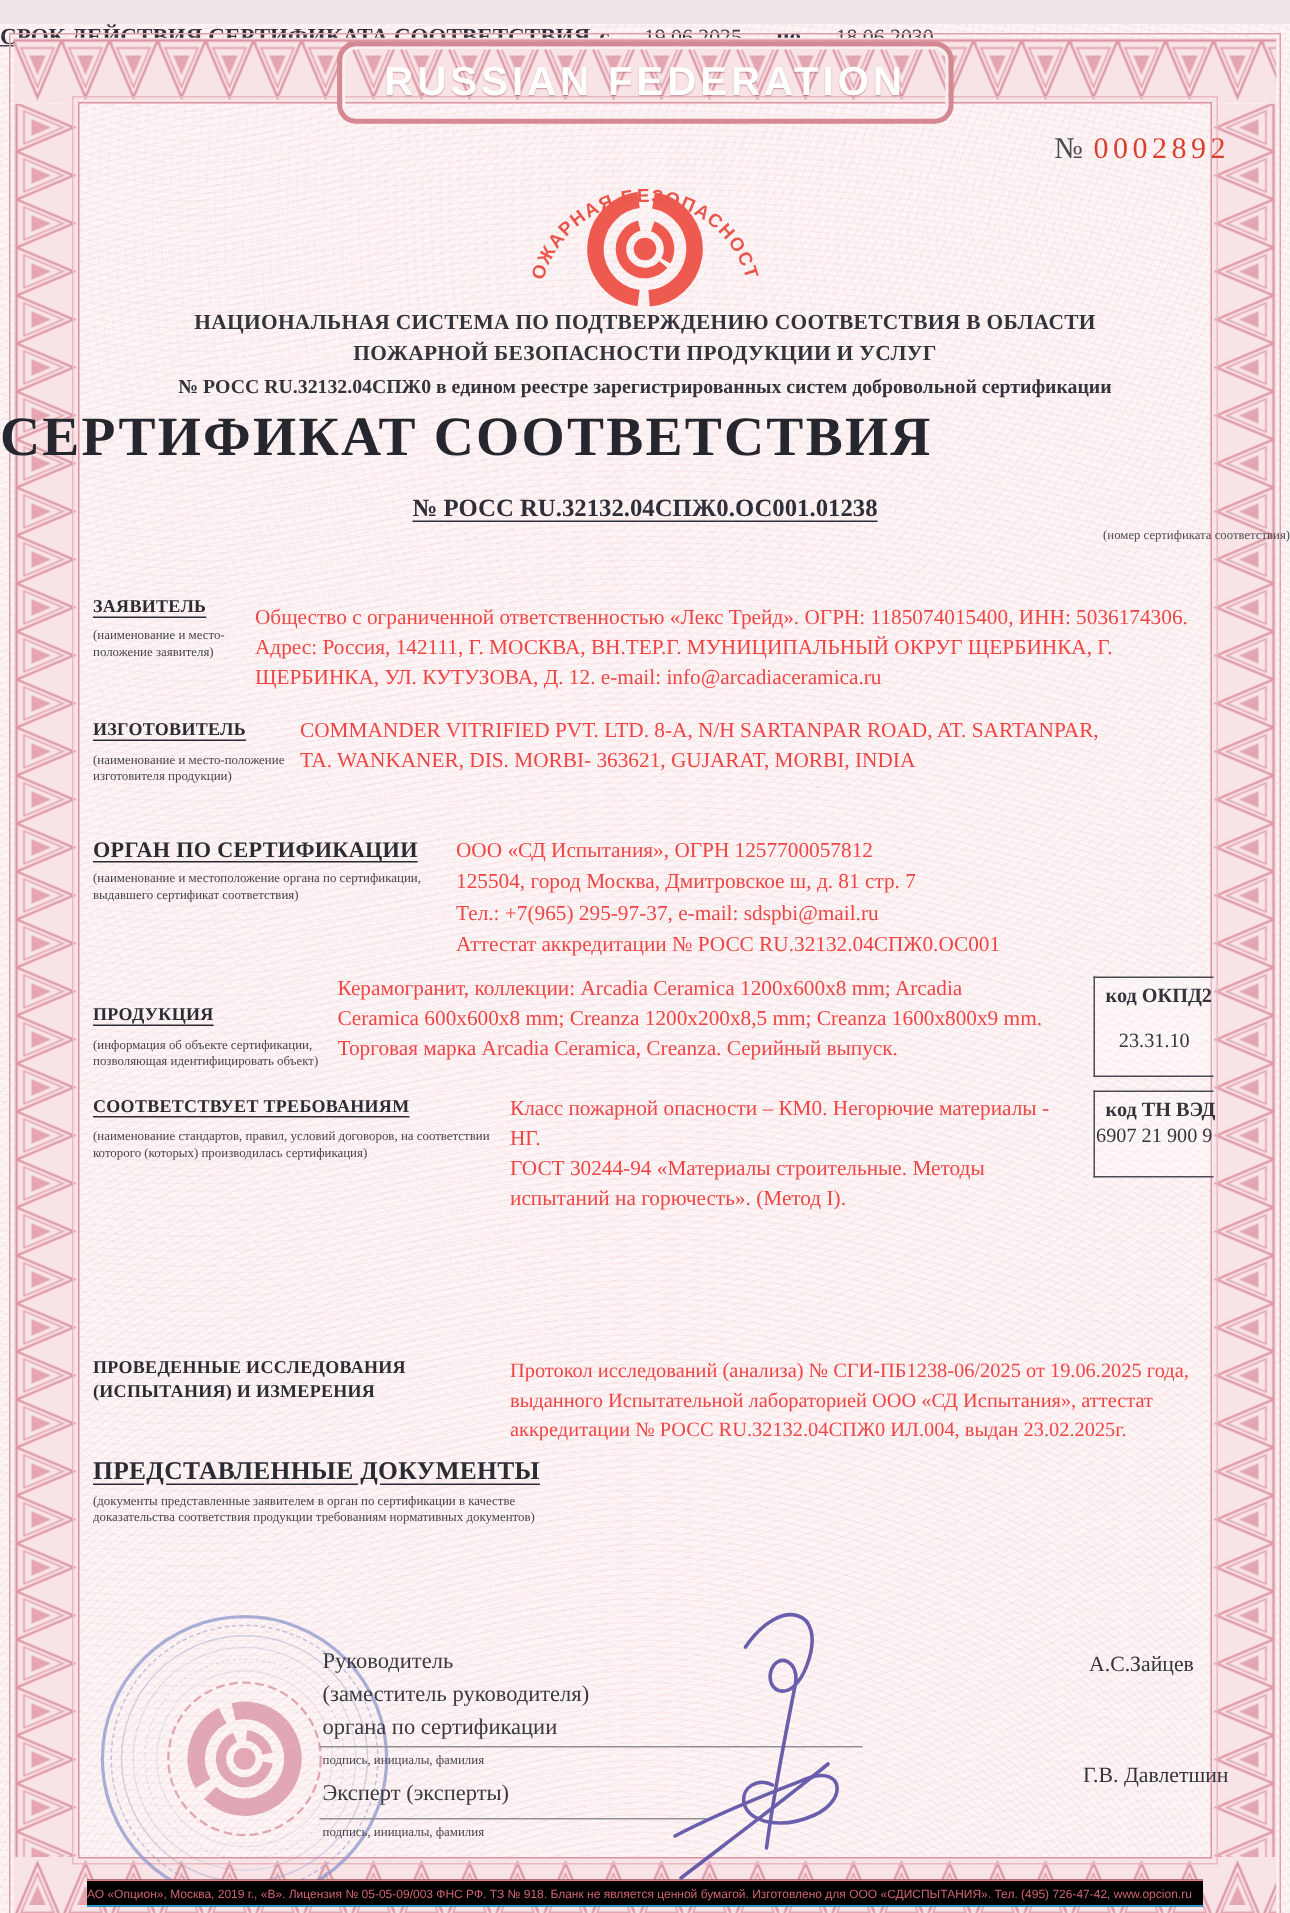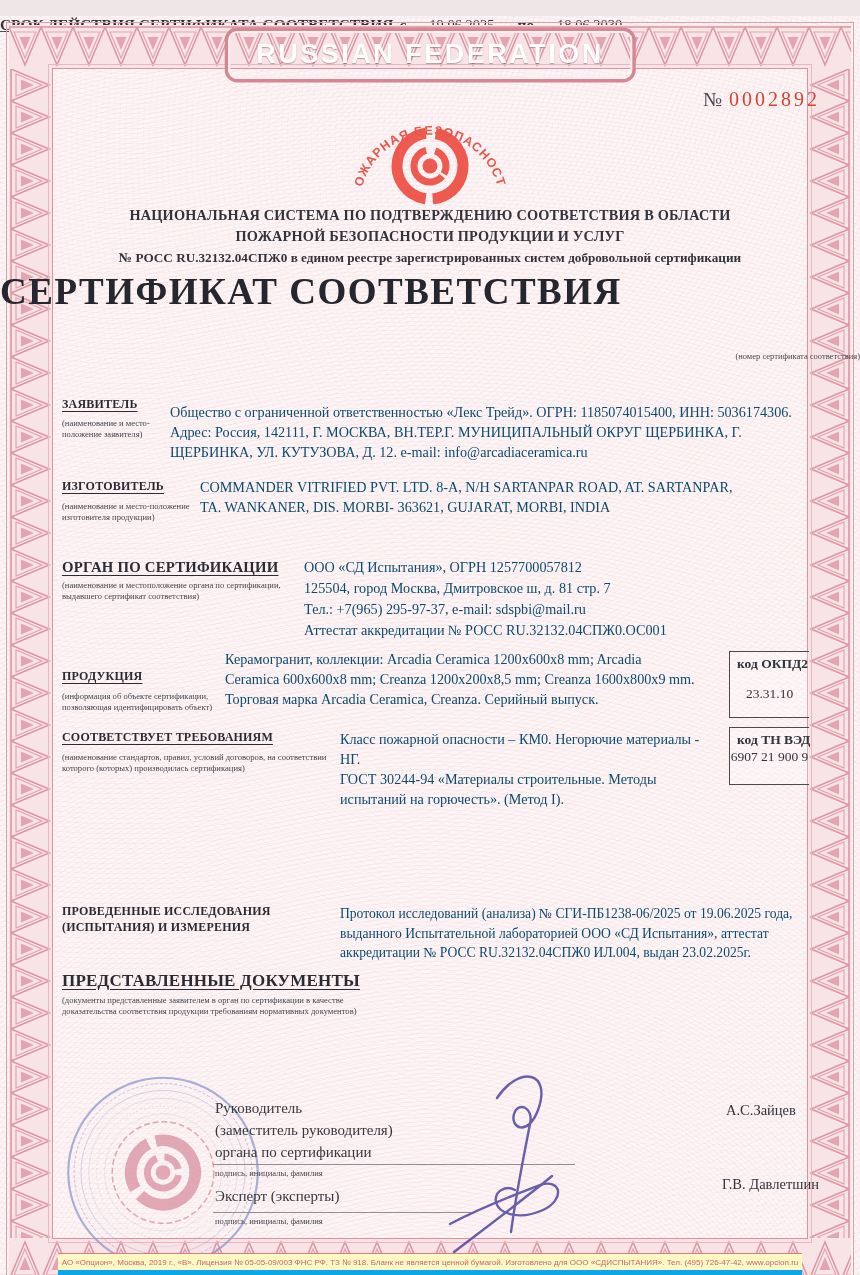--- a/index.html
+++ b/index.html
@@ -44,39 +44,39 @@
   .cert-title{left:0; right:0; top:254px; font-weight:bold;
     font-size:37px; letter-spacing:1.5px; color:#26262e;}
   .cert-number{left:0; right:0; top:313px; text-align:center; font-weight:bold;
     font-size:16.5px; color:#2e2e38; text-decoration:underline; text-underline-offset:3px;}
   .cert-number-note{left:0; right:0; top:335px; text-align:right; font-size:8.5px; color:#4a4a52;}
 
   .sec-label{font-weight:bold; font-size:12px; color:#2b2b34; text-decoration:underline;
     text-underline-offset:3px; letter-spacing:.2px;}
   .sec-label.nound{text-decoration:none;}
   .sec-note{font-size:8.6px; line-height:1.25; color:#45454e;}
-  .sec-text{font-size:14.2px; line-height:1.42; color:#0c4a6e;}
+  .sec-text{font-size:14.2px; line-height:1.42; color:#ef4444;}
 
   .code-box{border:1.5px solid #4a4a52; border-right:none; background:rgba(255,255,255,.25);}
   .code-box .cb-label{font-size:13.5px; font-weight:bold; color:#33333c; padding:4px 0 0 7px; white-space:nowrap;}
   .code-box .cb-value{font-size:13.5px; color:#33333c; text-align:center; white-space:nowrap;}
 
   .validity{left:62px; top:1026px; right:48px; display:flex; align-items:baseline; z-index:3;}
   .validity .v-label{font-weight:bold; font-size:15.4px; color:#2b2b34; white-space:nowrap;}
   .validity .v-prep{font-weight:bold; font-size:15.4px; color:#2b2b34; margin:0 6px;}
   .validity .v-date{font-size:14.5px; color:#33333c; border-bottom:1.5px solid #44444c; padding:0 17px 1px;}
 
   .sig-role{font-size:15px; line-height:1.45; color:#38383f;}
   .sig-line{border-top:1.2px solid #8f8f96; height:0;}
   .sig-note{font-size:8.6px; color:#45454e;}
   .sig-name{font-size:14.5px; color:#33333c;}
 
   .footer-strip{left:58px; right:58px; top:1237px; height:16px; z-index:6;
-    background:#fef9c3; border-top:1px solid #e07a84; border-bottom:5px solid #0ea5e9;
-    display:flex; align-items:center; justify-content:center;}
+    background:#000000; border-top:1px solid #e07a84; border-bottom:1px solid #0ea5e9;
+    display:flex; align-items:center; }
   .footer-strip span{font-family:"Liberation Sans", sans-serif; font-size:8px; color:#d0636d; white-space:nowrap;}
 </style>
 </head>
 <body>
 
 <div class="page">
 
   <svg width="0" height="0" style="position:absolute" aria-hidden="true">
     <defs>
       <pattern id="triT" width="32" height="44" patternUnits="userSpaceOnUse">
@@ -140,20 +140,21 @@
       <text font-family="Liberation Sans, sans-serif" font-size="12.5" font-weight="bold" fill="#e8564c" letter-spacing="1">
         <textPath href="#arcPath" startOffset="50%" text-anchor="middle">ПОЖАРНАЯ БЕЗОПАСНОСТЬ</textPath>
       </text>
     </svg>
   </div>
 
   <div class="abs system-title pre">НАЦИОНАЛЬНАЯ СИСТЕМА ПО ПОДТВЕРЖДЕНИЮ СООТВЕТСТВИЯ В ОБЛАСТИ
 ПОЖАРНОЙ БЕЗОПАСНОСТИ ПРОДУКЦИИ И УСЛУГ</div>
   <div class="abs registry-line">№ РОСС RU.32132.04СПЖ0 в едином реестре зарегистрированных систем добровольной сертификации</div>
   <div class="abs cert-title">СЕРТИФИКАТ СООТВЕТСТВИЯ</div>
+  <div class="abs cert-number">№ РОСС RU.32132.04СПЖ0.ОС001.01238</div>
   <div class="abs cert-number-note">(номер сертификата соответствия)</div>
 
   <div class="abs sec-label" style="left:62px;top:381px">ЗАЯВИТЕЛЬ</div>
   <div class="abs sec-note" style="left:62px;top:402px;width:118px">(наименование и место-положение заявителя)</div>
   <div class="abs sec-text pre" style="left:170px;top:386px;width:648px">Общество с ограниченной ответственностью «Лекс Трейд». ОГРН: 1185074015400, ИНН: 5036174306.
 Адрес: Россия, 142111, Г. МОСКВА, ВН.ТЕР.Г. МУНИЦИПАЛЬНЫЙ ОКРУГ ЩЕРБИНКА, Г.
 ЩЕРБИНКА, УЛ. КУТУЗОВА, Д. 12. e-mail: info@arcadiaceramica.ru</div>
 
   <div class="abs sec-label" style="left:62px;top:463px">ИЗГОТОВИТЕЛЬ</div>
   <div class="abs sec-note" style="left:62px;top:485px;width:135px">(наименование и место-положение изготовителя продукции)</div>

